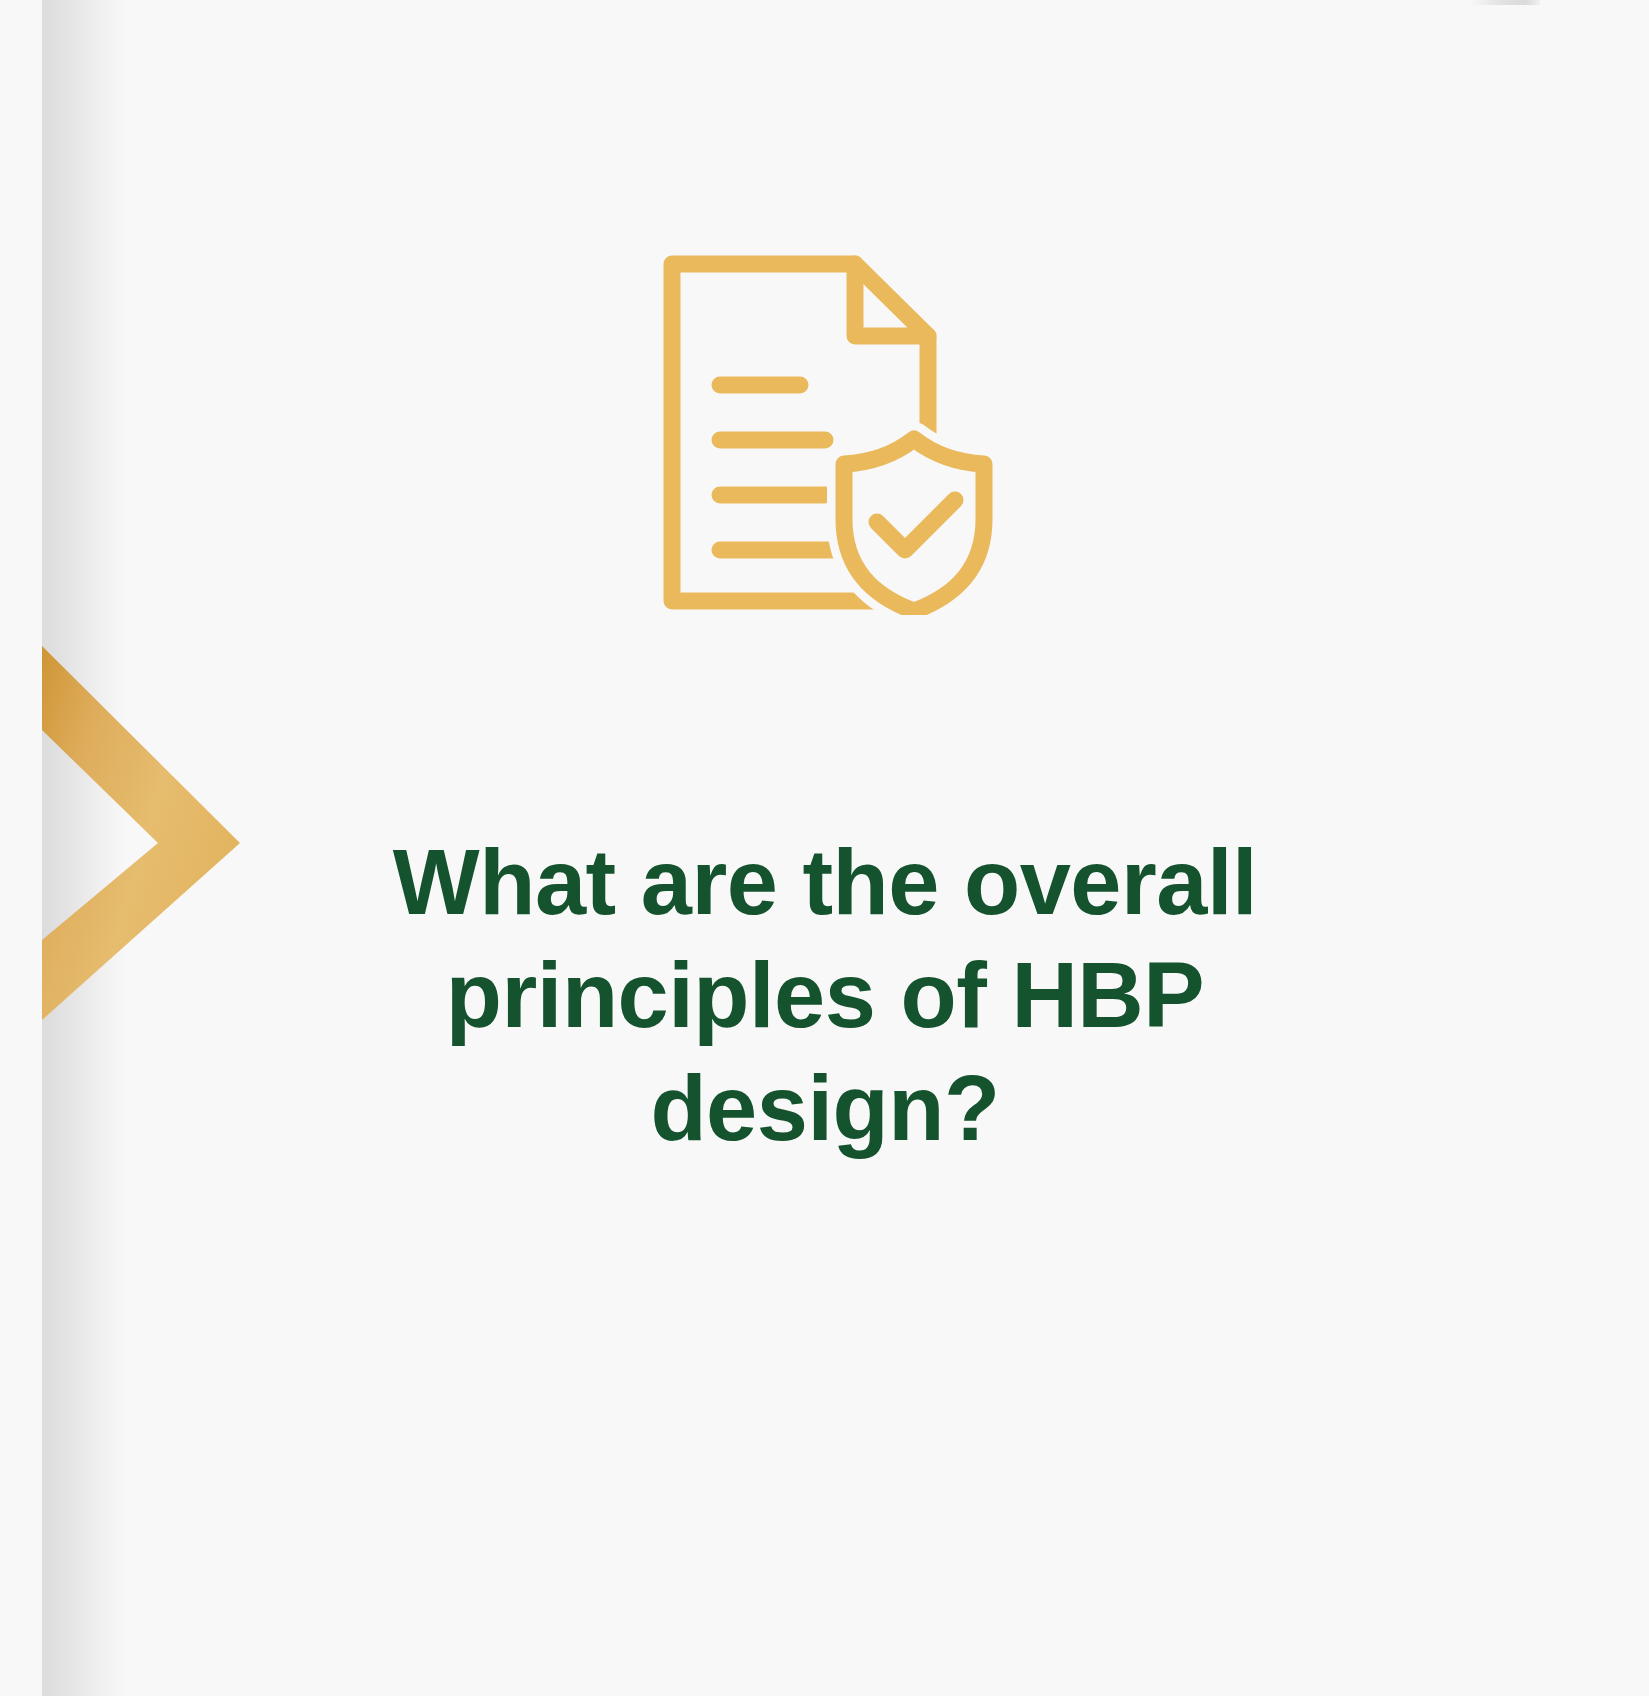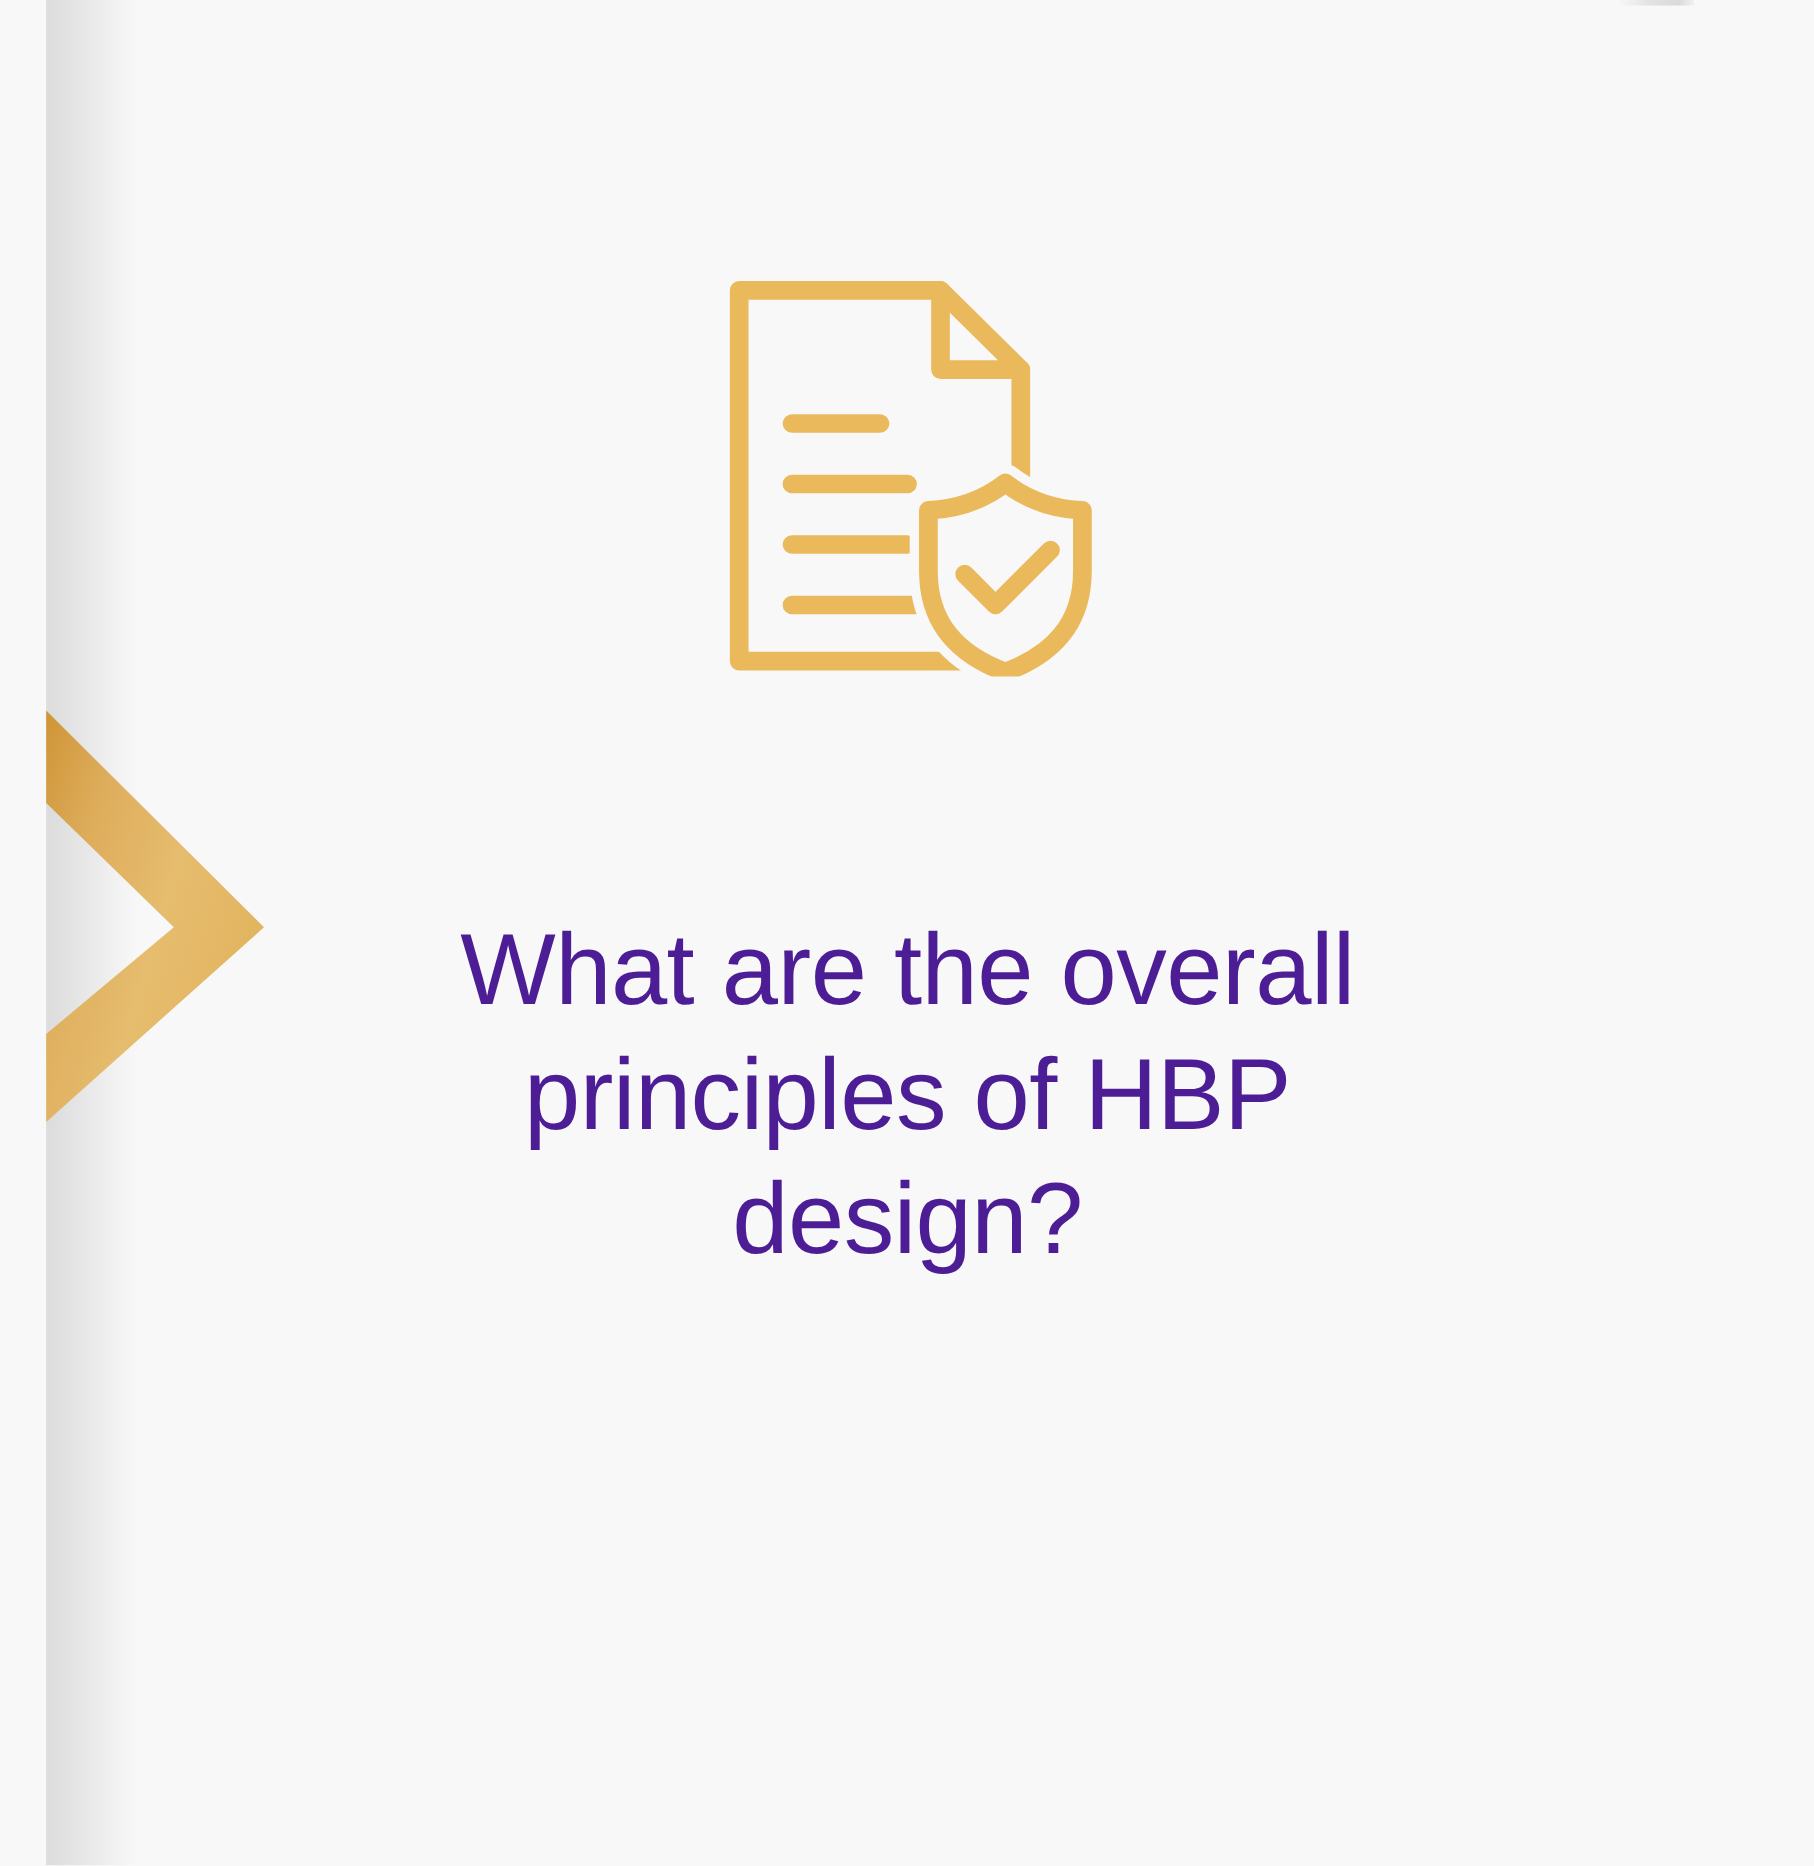--- a/index.html
+++ b/index.html
@@ -77,25 +77,25 @@
   .heading-block {
     position: absolute;
     left: 330px;
     top: 826px;
     width: 990px;
     text-align: center;
   }
   .heading-title {
     margin: 0;
     font-family: "Liberation Sans", sans-serif;
-    font-weight: normal;
+    font-weight: bold;
     font-size: 92px;
     line-height: 113px;
     letter-spacing: -0.5px;
-    color: #4c1d95;
+    color: #14532d;
     white-space: pre-line;
   }
 </style>
 </head>
 <body>
 
 <div class="slide">
 
   <div class="left-panel-edge"></div>
 

